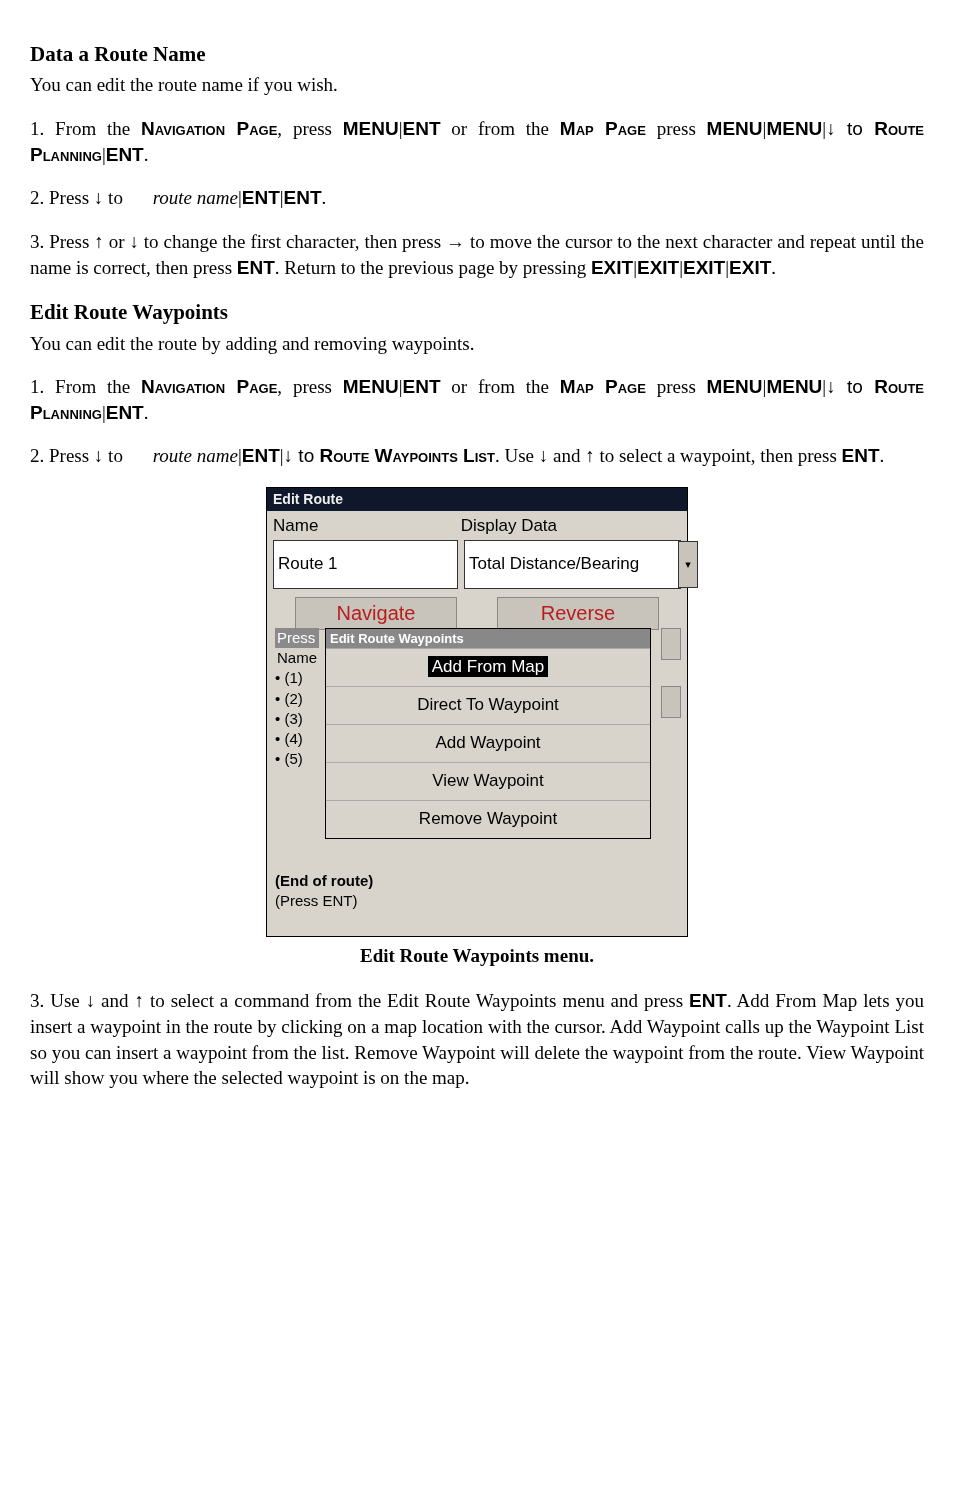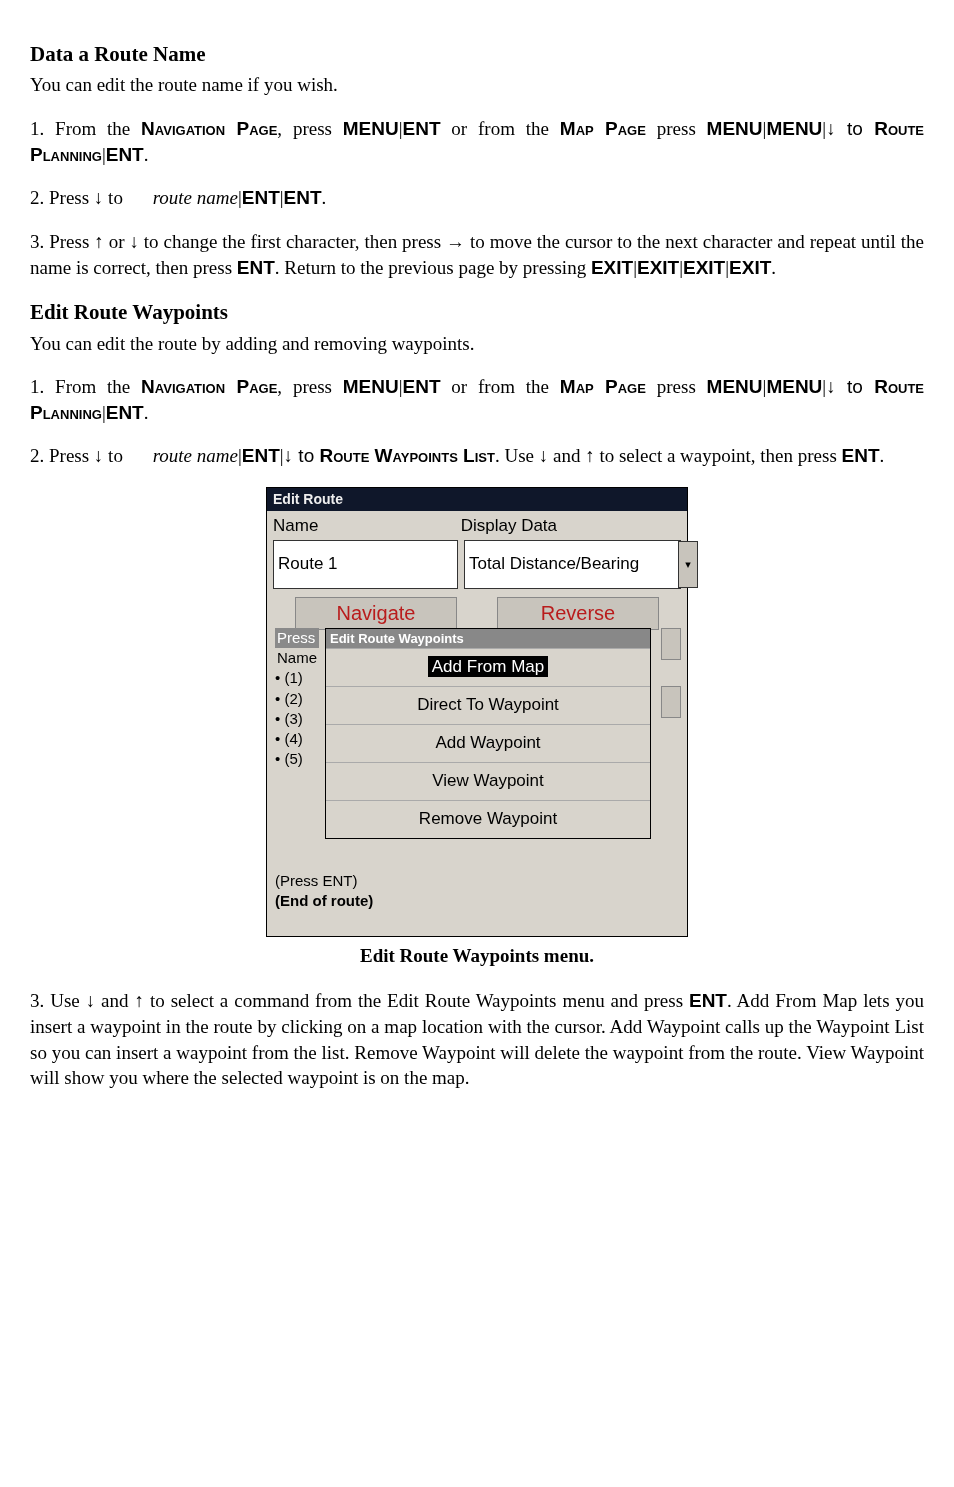--- a/index.html
+++ b/index.html
@@ -247,22 +247,22 @@
         <div style="background:#8a8a8a; color:#fff; padding:0 2px;">Press</div>
         <div style="background:#d8d4cc; padding:0 2px;">Name</div>
         <div>• <span>(1)</span></div>
         <div>• <span>(2)</span></div>
         <div><span class="sel">• <span>(3)</span></span></div>
         <div>• <span>(4)</span></div>
         <div>• <span>(5)</span></div>
       </div>
     </div>
     <div class="after-list">
+      <div style="font-weight:bold;">(End of route)</div>
       <div>(Press ENT)</div>
-      <div style="font-weight:bold;">(End of route)</div>
     </div>
   </div>
 </div>
 
 <div class="caption">Edit Route Waypoints menu.</div>
 
 <div class="step just">
   <span>3. Use ↓  and ↑ to select a command from the Edit Route Waypoints menu and press </span><span class="key">ENT</span><span>. Add From Map lets you insert a waypoint in the route by clicking on a map location with the cursor. Add Waypoint calls up the Waypoint List so you can insert a waypoint from the list. Remove Waypoint will delete the waypoint from the route. View Waypoint will show you where the selected waypoint is on the map.</span>
 </div>
 

